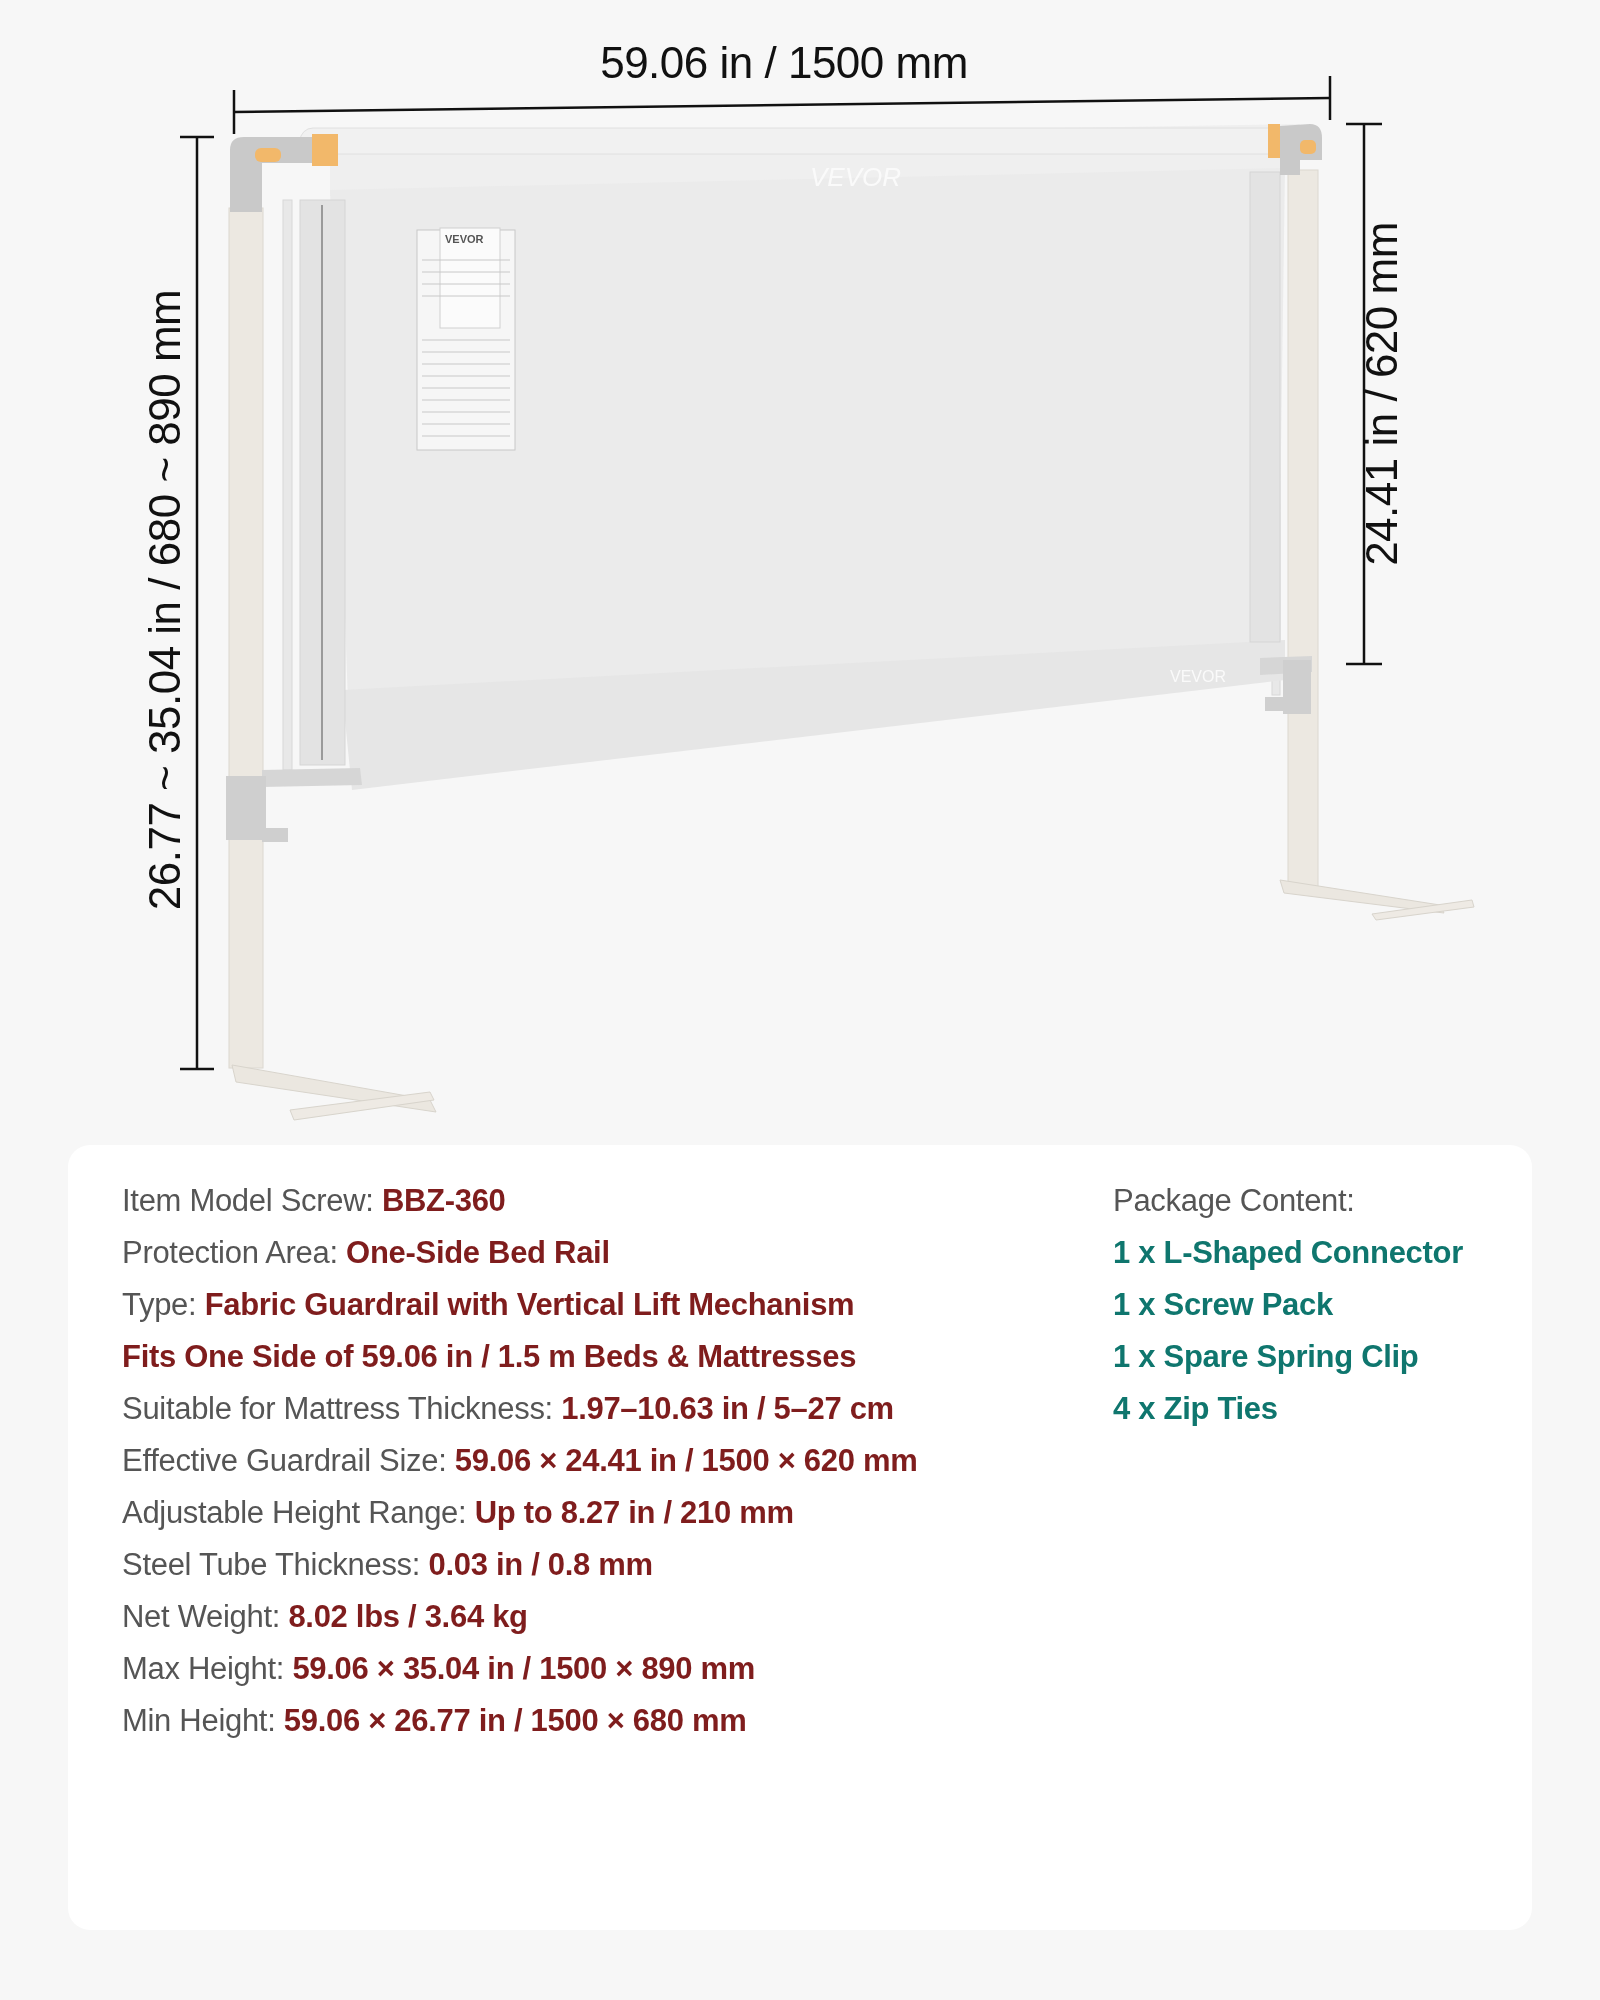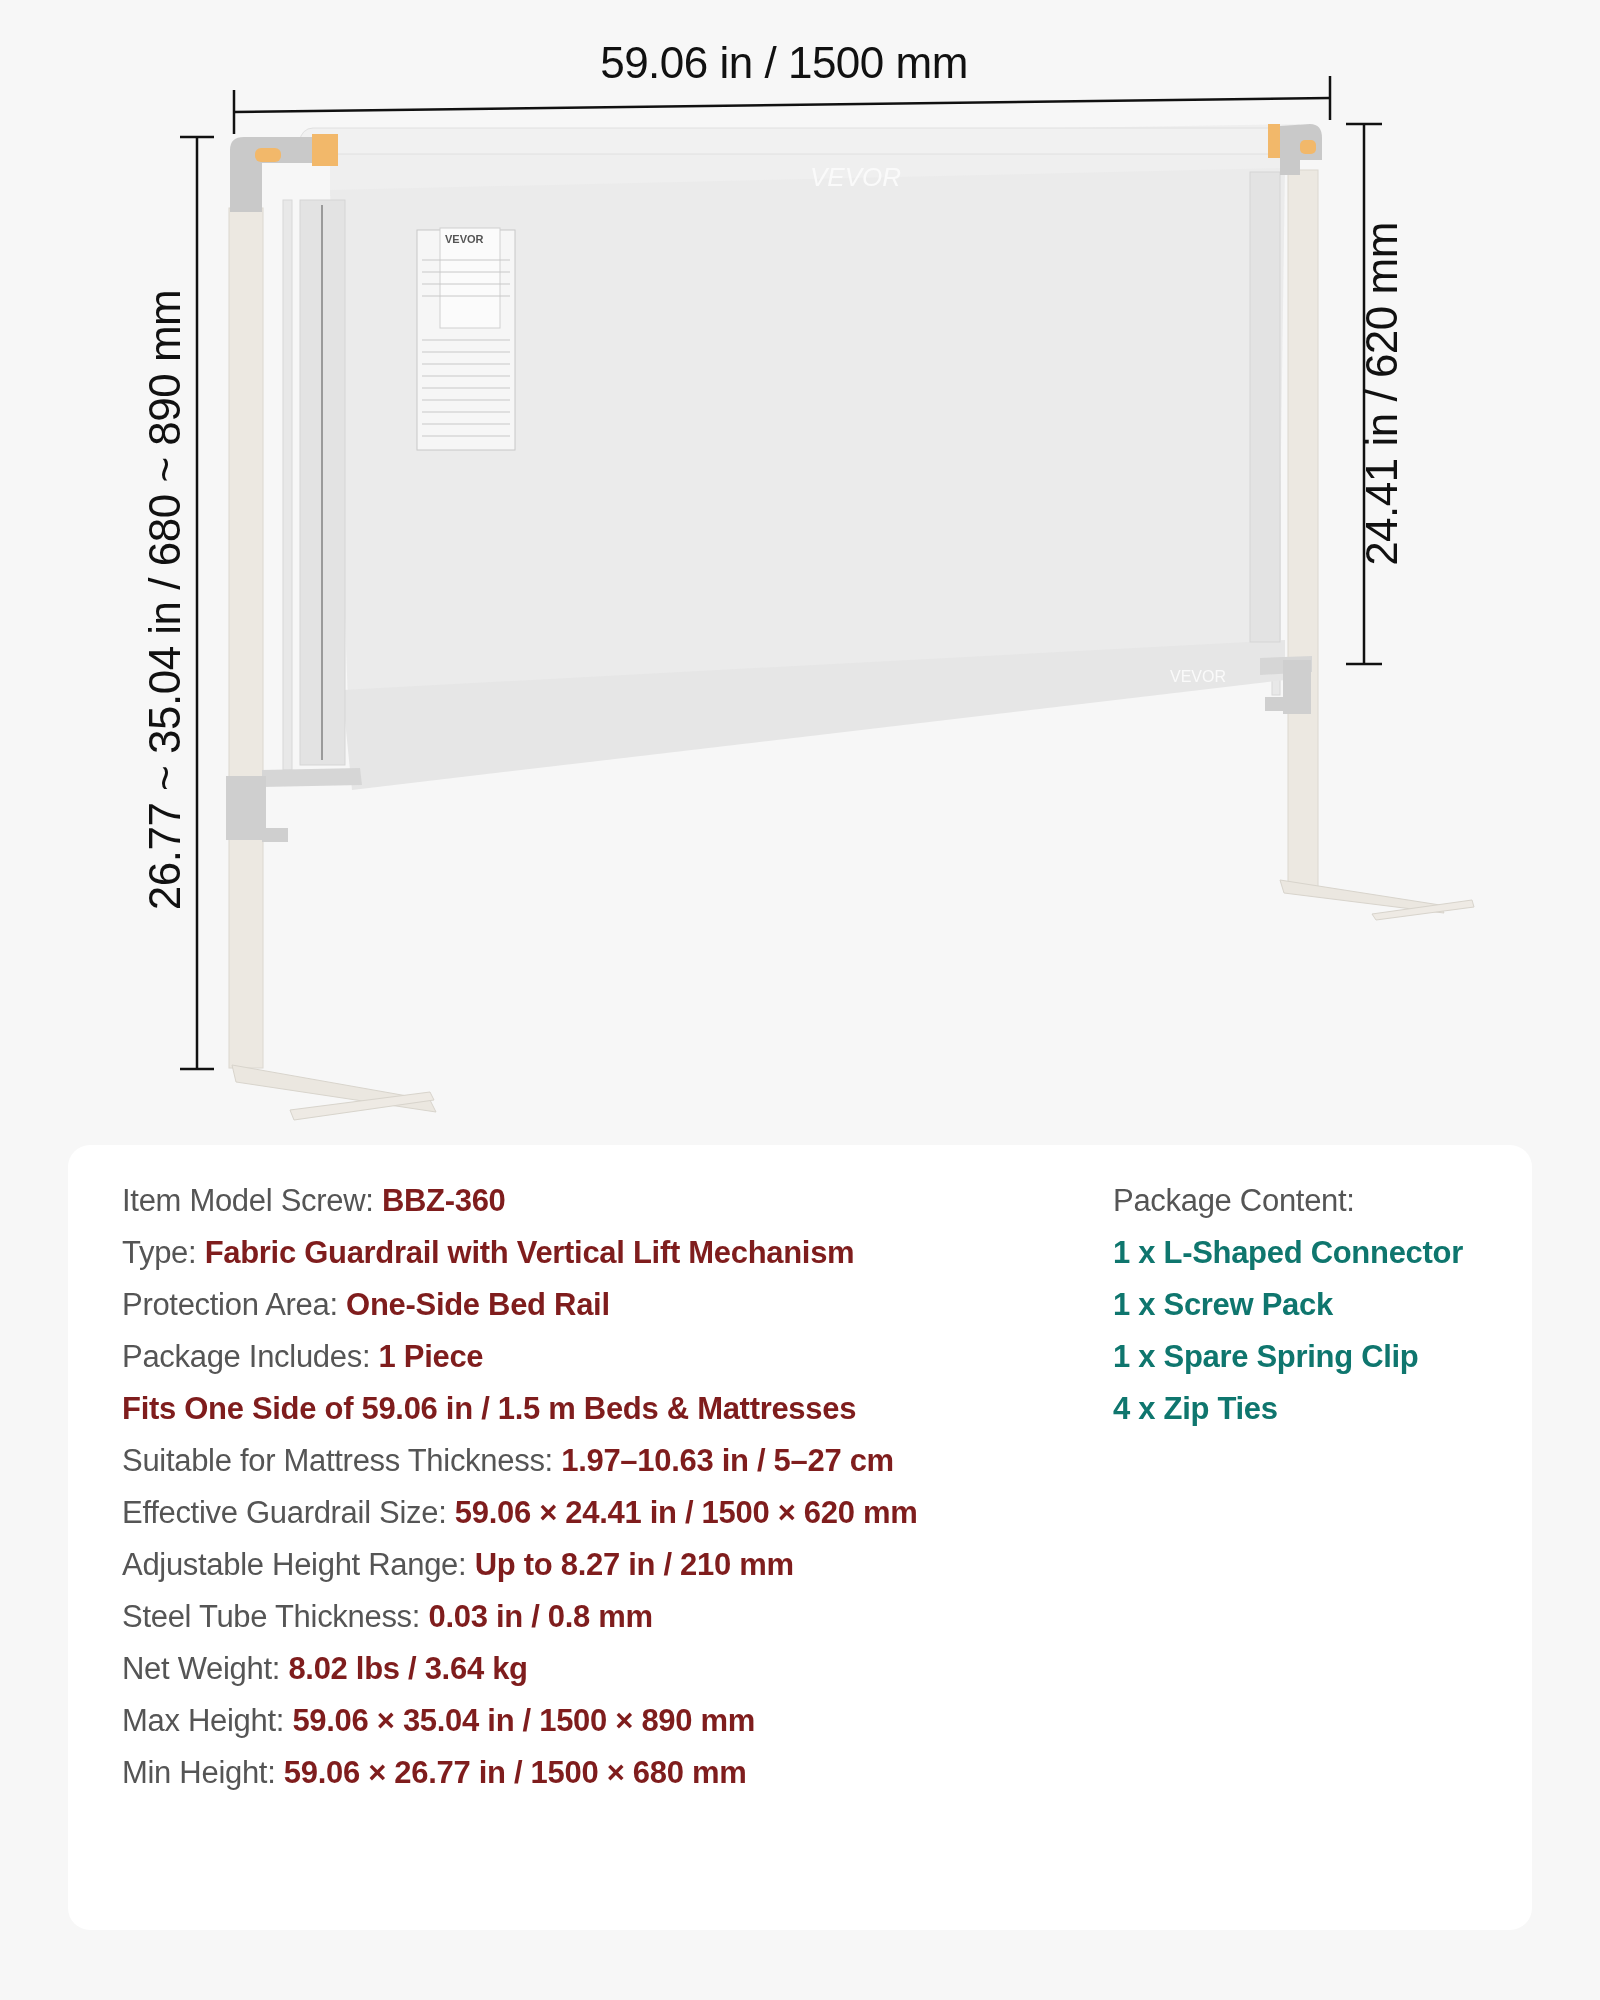--- a/index.html
+++ b/index.html
@@ -127,23 +127,22 @@
   </svg>
 
   <div class="dim-top">59.06 in / 1500 mm</div>
   <div class="dim-left">26.77 ~ 35.04 in / 680 ~ 890 mm</div>
   <div class="dim-right">24.41 in / 620 mm</div>
 </div>
 
 <div class="card">
   <div class="spec-list">
     <div class="spec-row"><span>Item Model Screw: </span><span class="val">BBZ-360</span></div>
+    <div class="spec-row"><span>Protection Area: </span><span class="val">One-Side Bed Rail</span></div>
     <div class="spec-row"><span>Type: </span><span class="val">Fabric Guardrail with Vertical Lift Mechanism</span></div>
-    <div class="spec-row"><span>Protection Area: </span><span class="val">One-Side Bed Rail</span></div>
-    <div class="spec-row"><span>Package Includes: </span><span class="val">1 Piece</span></div>
     <div class="spec-row"><span></span><span class="val">Fits One Side of 59.06 in / 1.5 m Beds &amp; Mattresses</span></div>
     <div class="spec-row"><span>Suitable for Mattress Thickness: </span><span class="val">1.97–10.63 in / 5–27 cm</span></div>
     <div class="spec-row"><span>Effective Guardrail Size: </span><span class="val">59.06 × 24.41 in / 1500 × 620 mm</span></div>
     <div class="spec-row"><span>Adjustable Height Range: </span><span class="val">Up to 8.27 in / 210 mm</span></div>
     <div class="spec-row"><span>Steel Tube Thickness: </span><span class="val">0.03 in / 0.8 mm</span></div>
     <div class="spec-row"><span>Net Weight: </span><span class="val">8.02 lbs / 3.64 kg</span></div>
     <div class="spec-row"><span>Max Height: </span><span class="val">59.06 × 35.04 in / 1500 × 890 mm</span></div>
     <div class="spec-row"><span>Min Height: </span><span class="val">59.06 × 26.77 in / 1500 × 680 mm</span></div>
   </div>
 

